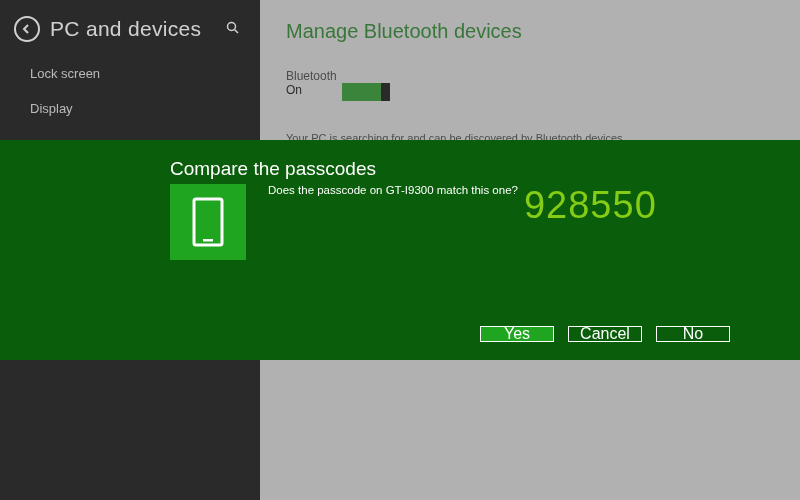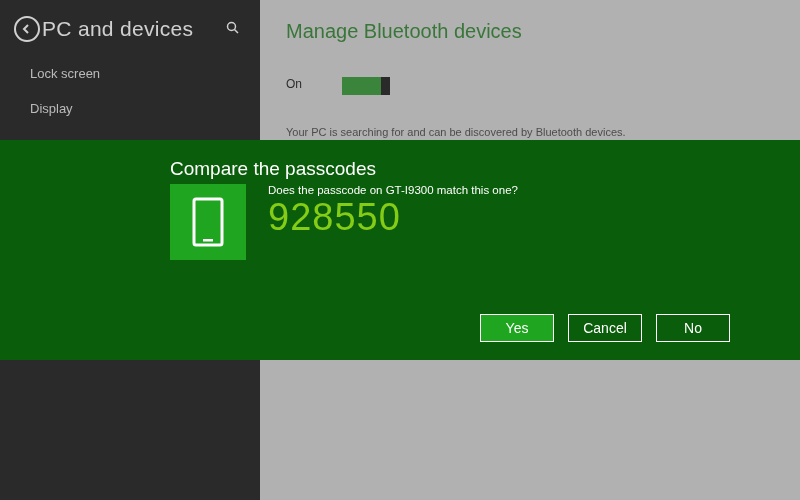--- a/index.html
+++ b/index.html
@@ -3,52 +3,52 @@
 <meta charset="utf-8">
 <style>
   * { margin:0; padding:0; box-sizing:border-box; font-family:"Segoe UI", Arial, sans-serif; }
   html,body { width:800px; height:500px; overflow:hidden; background:#000; }
 
   .app { position:relative; width:800px; height:500px; }
 
   
   .bg { position:absolute; inset:0; display:flex; }
   .sidebar { width:260px; background:#000; color:#fff; padding:10px 0 0 0; }
-  .sb-head { display:flex; align-items:center; gap:2px; padding:6px 14px 14px 14px; }
+  .sb-head { display:flex; align-items:center; gap:10px; padding:6px 14px 14px 14px; }
   .back-btn { width:26px; height:26px; border:2px solid #fff; border-radius:50%; display:flex; align-items:center; justify-content:center; }
   .back-btn svg { width:12px; height:12px; fill:none; stroke:#fff; stroke-width:2; }
   .sb-title { font-size:21px; font-weight:300; letter-spacing:0.3px; }
   .search-ic { margin-left:auto; color:#fff; font-size:14px; padding-right:6px; }
   .sb-item { padding:10px 30px; font-size:13px; color:#ddd; font-weight:300; }
   .sb-spacer-for-modal { height:220px; } 
   .content { flex:1; background:#cfcfcf; padding:20px 26px; color:#333; }
-  .c-title { color:#177617; font-size:20px; font-weight:400; margin-bottom:34px; }
+  .c-title { color:#177617; font-size:20px; font-weight:400; margin-bottom:26px; }
   .row { display:flex; gap:40px; margin-bottom:31px; }
   .bt-label { font-size:12px; color:#333; }
   .bt-state { font-size:12px; color:#000; font-weight:400; }
   .toggle { width:48px; height:18px; background:#1b8a1b; position:relative; }
   .toggle .knob { position:absolute; right:0; top:0; width:9px; height:18px; background:#000; }
   .c-note { font-size:11px; color:#333; }
   .dots { display:flex; gap:22px; margin:6px 0 0 36px; }
   .dot { width:5px; height:5px; background:#1b8a1b; }
 
   
   .dim { position:absolute; inset:0; background:rgba(120,120,120,0.35); }
 
   
   .modal { position:absolute; left:0; right:0; top:140px; height:220px; background:#0a5d0a; color:#fff; padding:18px 0 0 170px; }
   .m-title { font-size:19px; font-weight:300; margin-bottom:4px; }
   .m-body { display:flex; gap:22px; align-items:flex-start; }
   .dev-ic { width:76px; height:76px; background:#1fa51f; display:flex; align-items:center; justify-content:center; }
   .dev-ic svg { width:40px; height:50px; }
-  .m-text { display:flex; flex-direction:column; }
+  .m-text { display:flex; flex-direction:row; gap:6px; }
   .m-q { font-size:11.5px; font-weight:300; }
   .code { font-size:38px; font-weight:400; color:#84cc16; letter-spacing:1px; }
   .m-btns { position:absolute; right:70px; bottom:18px; display:flex; gap:14px; }
-  .m-btn { min-width:74px; height:28px; border:1.5px solid #fff; background:transparent; color:#fff; font-size:14px; display:flex; align-items:center; justify-content:center; cursor:pointer;margin-top:39px; }
+  .m-btn { min-width:74px; height:16px; border:1.5px solid #fff; background:transparent; color:#fff; font-size:16px; display:flex; align-items:center; justify-content:center; cursor:pointer;margin-top:39px; }
   .m-btn.primary { background:#1fa51f; border-color:#fff; }
 </style>
 </head>
 <body>
 
 <div class="app">
 
   <div class="bg">
     <div class="sidebar">
       <div class="sb-head">
@@ -66,20 +66,21 @@
         </div>
       </div>
       <div class="sb-item">Lock screen</div>
       <div class="sb-item">Display</div>
       <div class="sb-spacer-for-modal"></div>
     </div>
 
     <div class="content">
       <div class="c-title">Manage Bluetooth devices</div>
       <div>
+        <div class="bt-label">Bluetooth</div>
         <div class="row">
           <div class="bt-state">On</div>
           <div class="toggle">
             <div class="knob"></div>
           </div>
         </div>
       </div>
       <div class="c-note">Your PC is searching for and can be discovered by Bluetooth devices.</div>
       <div class="dots">
         <div class="dot"></div>

